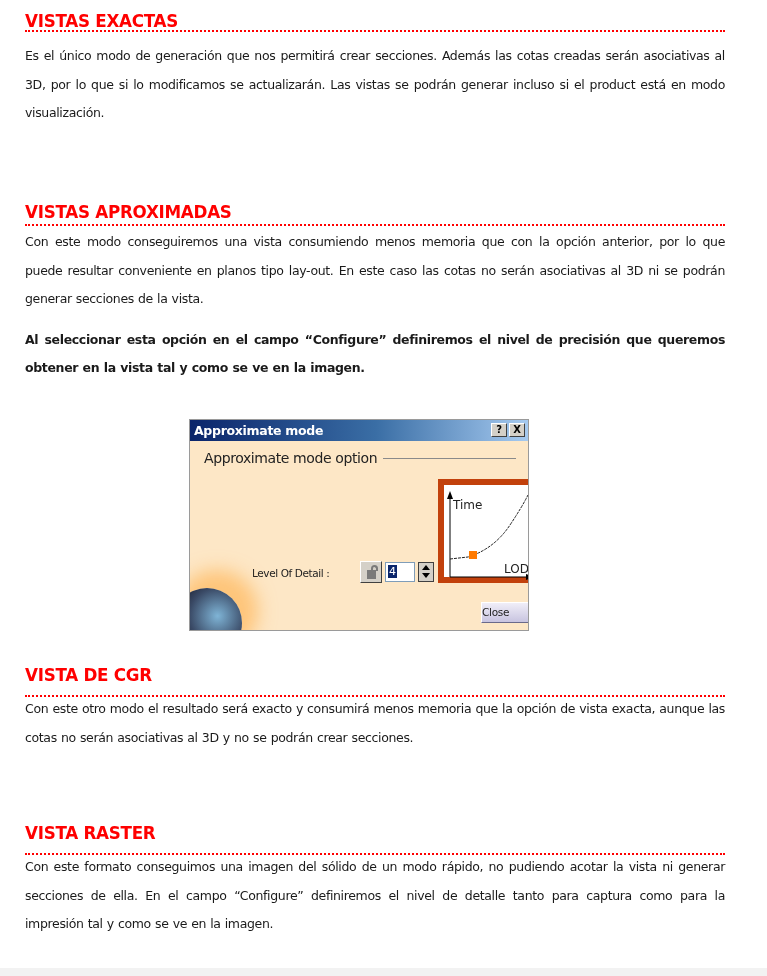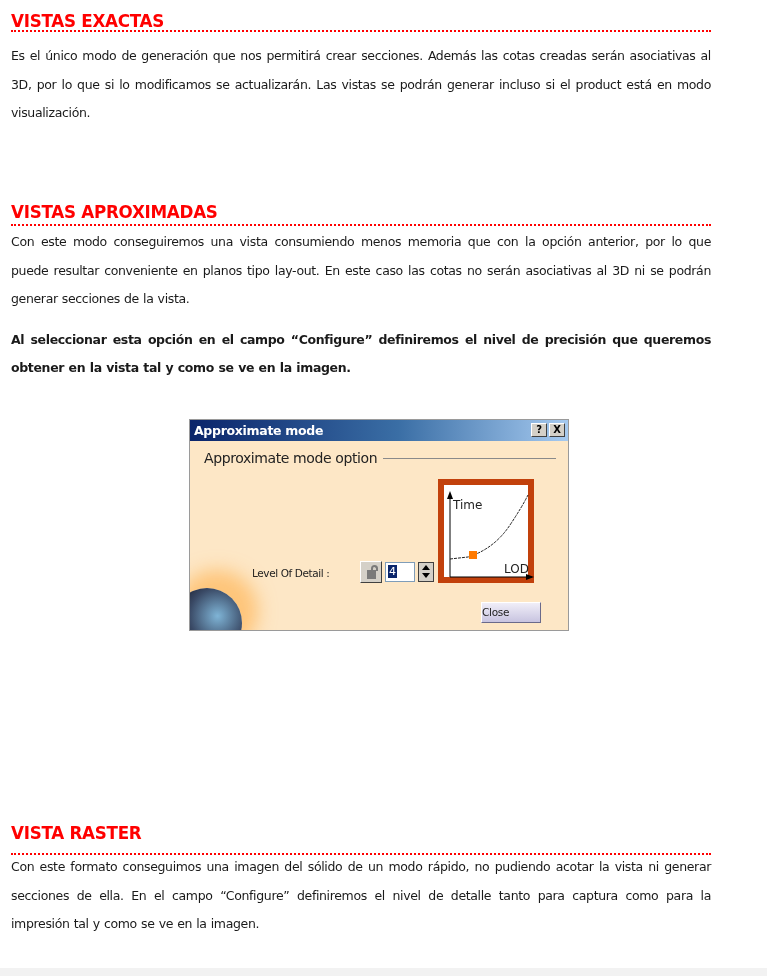--- a/index.html
+++ b/index.html
@@ -2,36 +2,36 @@
 <html><head>
   <meta charset="utf-8">
   <style>
     html, body { margin: 0; padding: 0; }
     body {
       width: 767px; height: 976px; overflow: hidden; background: #ffffff;
       font-family: "DejaVu Sans", sans-serif; color: #1a1a1a; position: relative;
     }
     .page { position: absolute; left: 0; top: 0; width: 767px; height: 968px; background: #fff; }
     .footer-band { position: absolute; left: 0; top: 968px; width: 767px; height: 8px; background: #f2f2f2; }
-    .section { position: absolute; left: 11px; width: 700px; }
+    .section { position: absolute; left: 25px; width: 700px; }
     .heading {
       font-family: "DejaVu Sans", sans-serif; font-weight: bold; color: #ff0000;
       font-size: 18px; letter-spacing: -0.3px; line-height: 22px; margin: 0; padding: 0;
       transform: scaleX(0.93); transform-origin: left center;
     }
     .rule { height: 0; border-top: 2px dotted #ff0000; width: 700px; }
     .para {
       font-size: 12.5px; line-height: 28.5px; margin: 0; text-align: justify;
       letter-spacing: -0.35px; word-spacing: 0.5px;
     }
     .para.gap { margin-top: 12px; font-weight: bold; }
 
     
     .dialog {
-      position: absolute; left: 189px; top: 419px; width: 380px; height: 212px;
+      position: absolute; left: 189px; top: 419px; width: 340px; height: 212px;
       background: #fde7c6; border: 1px solid #9a9a9a; box-sizing: border-box; overflow: hidden;
     }
     .dlg-title {
       height: 21px; background: linear-gradient(to right, #0a246a 0%, #3a6ea5 55%, #a6caf0 100%);
       color: #fff; font-weight: bold; font-size: 12.5px; line-height: 21px; padding-left: 4px; position: relative;
       font-family: "DejaVu Sans", sans-serif; letter-spacing: -0.3px;
     }
     .dlg-btn {
       position: absolute; top: 3px; width: 16px; height: 14px; background: #d4d0c8;
       border: 1px solid; border-color: #fff #404040 #404040 #fff; box-sizing: border-box;
@@ -126,20 +126,25 @@
     <div class="lod-input"><span>4</span></div>
     <div class="spin">
       <div class="up"></div>
       <div class="down"></div>
     </div>
 
     <div class="logo-blob"></div>
     <div class="close-btn">Close</div>
   </div>
 
+  <div class="section" style="top:664px;">
+    <h2 class="heading">VISTA DE CGR</h2>
+    <div class="rule" style="margin-top:9px;"></div>
+    <p class="para" style="margin-top:-2px;">Con este otro modo el resultado será exacto y consumirá menos memoria que la opción de vista exacta, aunque las cotas no serán asociativas al 3D y no se podrán crear secciones.</p>
+  </div>
 
   <div class="section" style="top:822px;">
     <h2 class="heading">VISTA RASTER</h2>
     <div class="rule" style="margin-top:9px;"></div>
     <p class="para" style="margin-top:-2px;">Con este formato conseguimos una imagen del sólido de un modo rápido, no pudiendo acotar la vista ni generar secciones de ella. En el campo “Configure” definiremos el nivel de detalle tanto para captura como para la impresión tal y como se ve en la imagen.</p>
   </div>
 
 </div>
 <div class="footer-band"></div>
 

